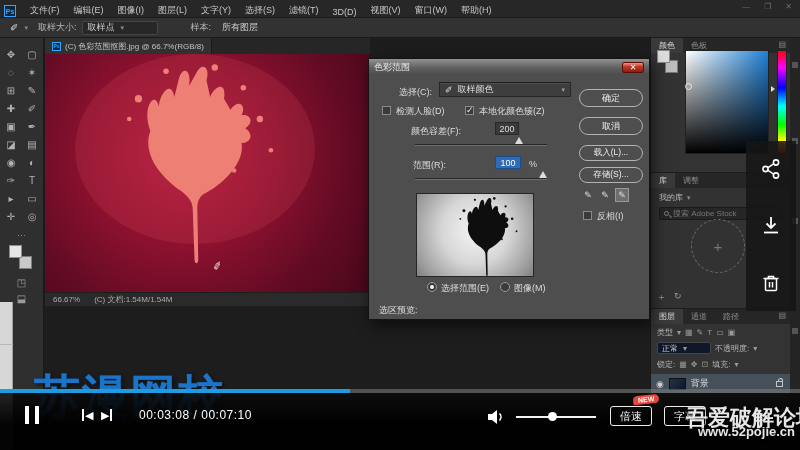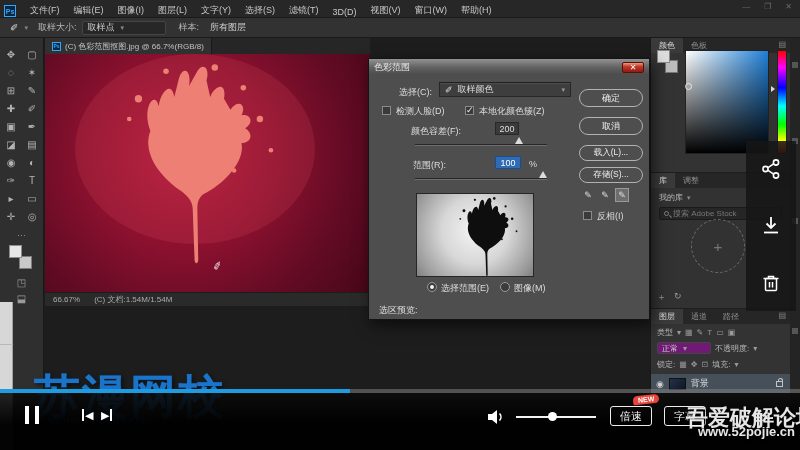--- a/index.html
+++ b/index.html
@@ -56,21 +56,21 @@
 .libpanel{position:relative;height:136px;background:#323232;border-top:1px solid #1e1e1e}
 .librow{font-size:8px;color:#bdbdbd;padding:4px 8px 0;display:flex;align-items:center;gap:4px}
 .searchbox{margin:4px 8px 0;height:13px;background:#262626;border:1px solid #1a1a1a;border-radius:2px;display:flex;align-items:center;gap:4px;padding:0 4px;font-size:8px;color:#777}
 .lens{width:5px;height:5px;border:1px solid #808080;border-radius:50%;position:relative}
 .lens:after{content:"";position:absolute;left:4px;top:4px;width:3px;height:1px;background:#808080;transform:rotate(45deg)}
 .dashcircle{position:absolute;left:40px;top:46px;width:54px;height:54px;border:1px dashed #6d6d6d;border-radius:50%;display:flex;align-items:center;justify-content:center;color:#777;font-size:15px}
 .libicons{position:absolute;left:6px;bottom:4px;display:flex;gap:8px;color:#999;font-size:9px}
 .layerspanel{position:relative;height:142px;background:#333;border-top:1px solid #1e1e1e}
 .lp-row{display:flex;align-items:center;gap:4px;font-size:8px;color:#b5b5b5;padding:2px 6px;height:16px}
 .lp-ic{color:#9a9a9a;font-size:8px}
-.lp-drop{background:#701a75;border:1px solid #454545;border-radius:2px;height:12px;display:flex;align-items:center;gap:5px;padding:0 4px;color:#cfcfcf}
+.lp-drop{background:#0f172a;border:1px solid #454545;border-radius:2px;height:12px;display:flex;align-items:center;gap:5px;padding:0 4px;color:#cfcfcf}
 .layerrow{display:flex;align-items:center;gap:5px;height:19px;background:#46505b;margin-top:2px;padding:0 5px;font-size:9px;color:#ddd}
 .eye{color:#cfcfcf;font-size:9px}
 .thumb{width:17px;height:12px;border:1px solid #111;background:linear-gradient(135deg,#23324a 0%,#0e1626 100%)}
 .lock{width:7px;height:6px;border:1px solid #c3c3c3;position:relative;margin-left:auto;margin-right:2px}
 .lock:before{content:"";position:absolute;left:1px;top:-4px;width:3px;height:3px;border:1px solid #c3c3c3;border-bottom:none;border-radius:3px 3px 0 0}
 
 .dialog{left:368px;top:58px;width:282px;height:262px;background:#4e4e4e;border:1px solid #141414;box-shadow:3px 5px 14px rgba(0,0,0,.6);z-index:5}
 .dlg-title{height:16px;background:linear-gradient(#929292,#606060 55%,#4c4c4c);display:flex;align-items:center;padding:0 5px;font-size:9px;color:#e8e8e8}
 .dlg-close{margin-left:auto;width:22px;height:11px;background:linear-gradient(#ef9a82,#c0392b 40%,#8e1d10);border:1px solid #5d0e06;border-radius:2px;color:#fff;font-size:8px;line-height:9px;text-align:center}
 .d-label{position:absolute;font-size:9px;color:#dcdcdc;white-space:nowrap}
@@ -153,21 +153,21 @@
   <div class="abs faint-win">
       <span>—</span>
       <span>❐</span>
       <span>✕</span>
     </div>
 
   <div class="abs optionsbar">
     <span class="opt-tool">✐</span>
     <span class="opt-caret">▾</span>
     <span>取样大小:</span>
-    <span class="dropbox" style="width:84px;margin:0 12px 0 6px">
+    <span class="dropbox" style="width:76px;margin:0 32px 0 6px">
       <span>取样点</span>
         <span class="dc">▾</span>
     </span>
     <span>样本:</span>
     <span class="dropbox" style="width:96px;margin-left:6px;background:transparent;border-color:transparent">
       <span>所有图层</span>
     </span>
   </div>
 
   <div class="abs w-min"></div>
@@ -399,20 +399,21 @@
       <i></i>
     </div>
   <div class="skip" style="left:82px">
       <span class="bar"></span>
       <span class="tri">◀</span>
     </div>
   <div class="skip" style="left:101px">
       <span class="tri">▶</span>
       <span class="bar"></span>
     </div>
+  <div class="timetext">00:03:08 / 00:07:10</div>
 
   <svg class="volicon" width="20" height="20" viewBox="0 0 20 20">
     <polygon points="2,7 6,7 11,3 11,17 6,13 2,13" fill="#fff"></polygon>
     <path d="M13.5 6.5 a5 5 0 0 1 0 7" stroke="#fff" stroke-width="1.6" fill="none"></path>
   </svg>
   <div class="volline"></div>
   <div class="voldot"></div>
 
   <div class="pillbtn" style="left:610px">倍速</div>
   <div class="newbadge">NEW</div>

